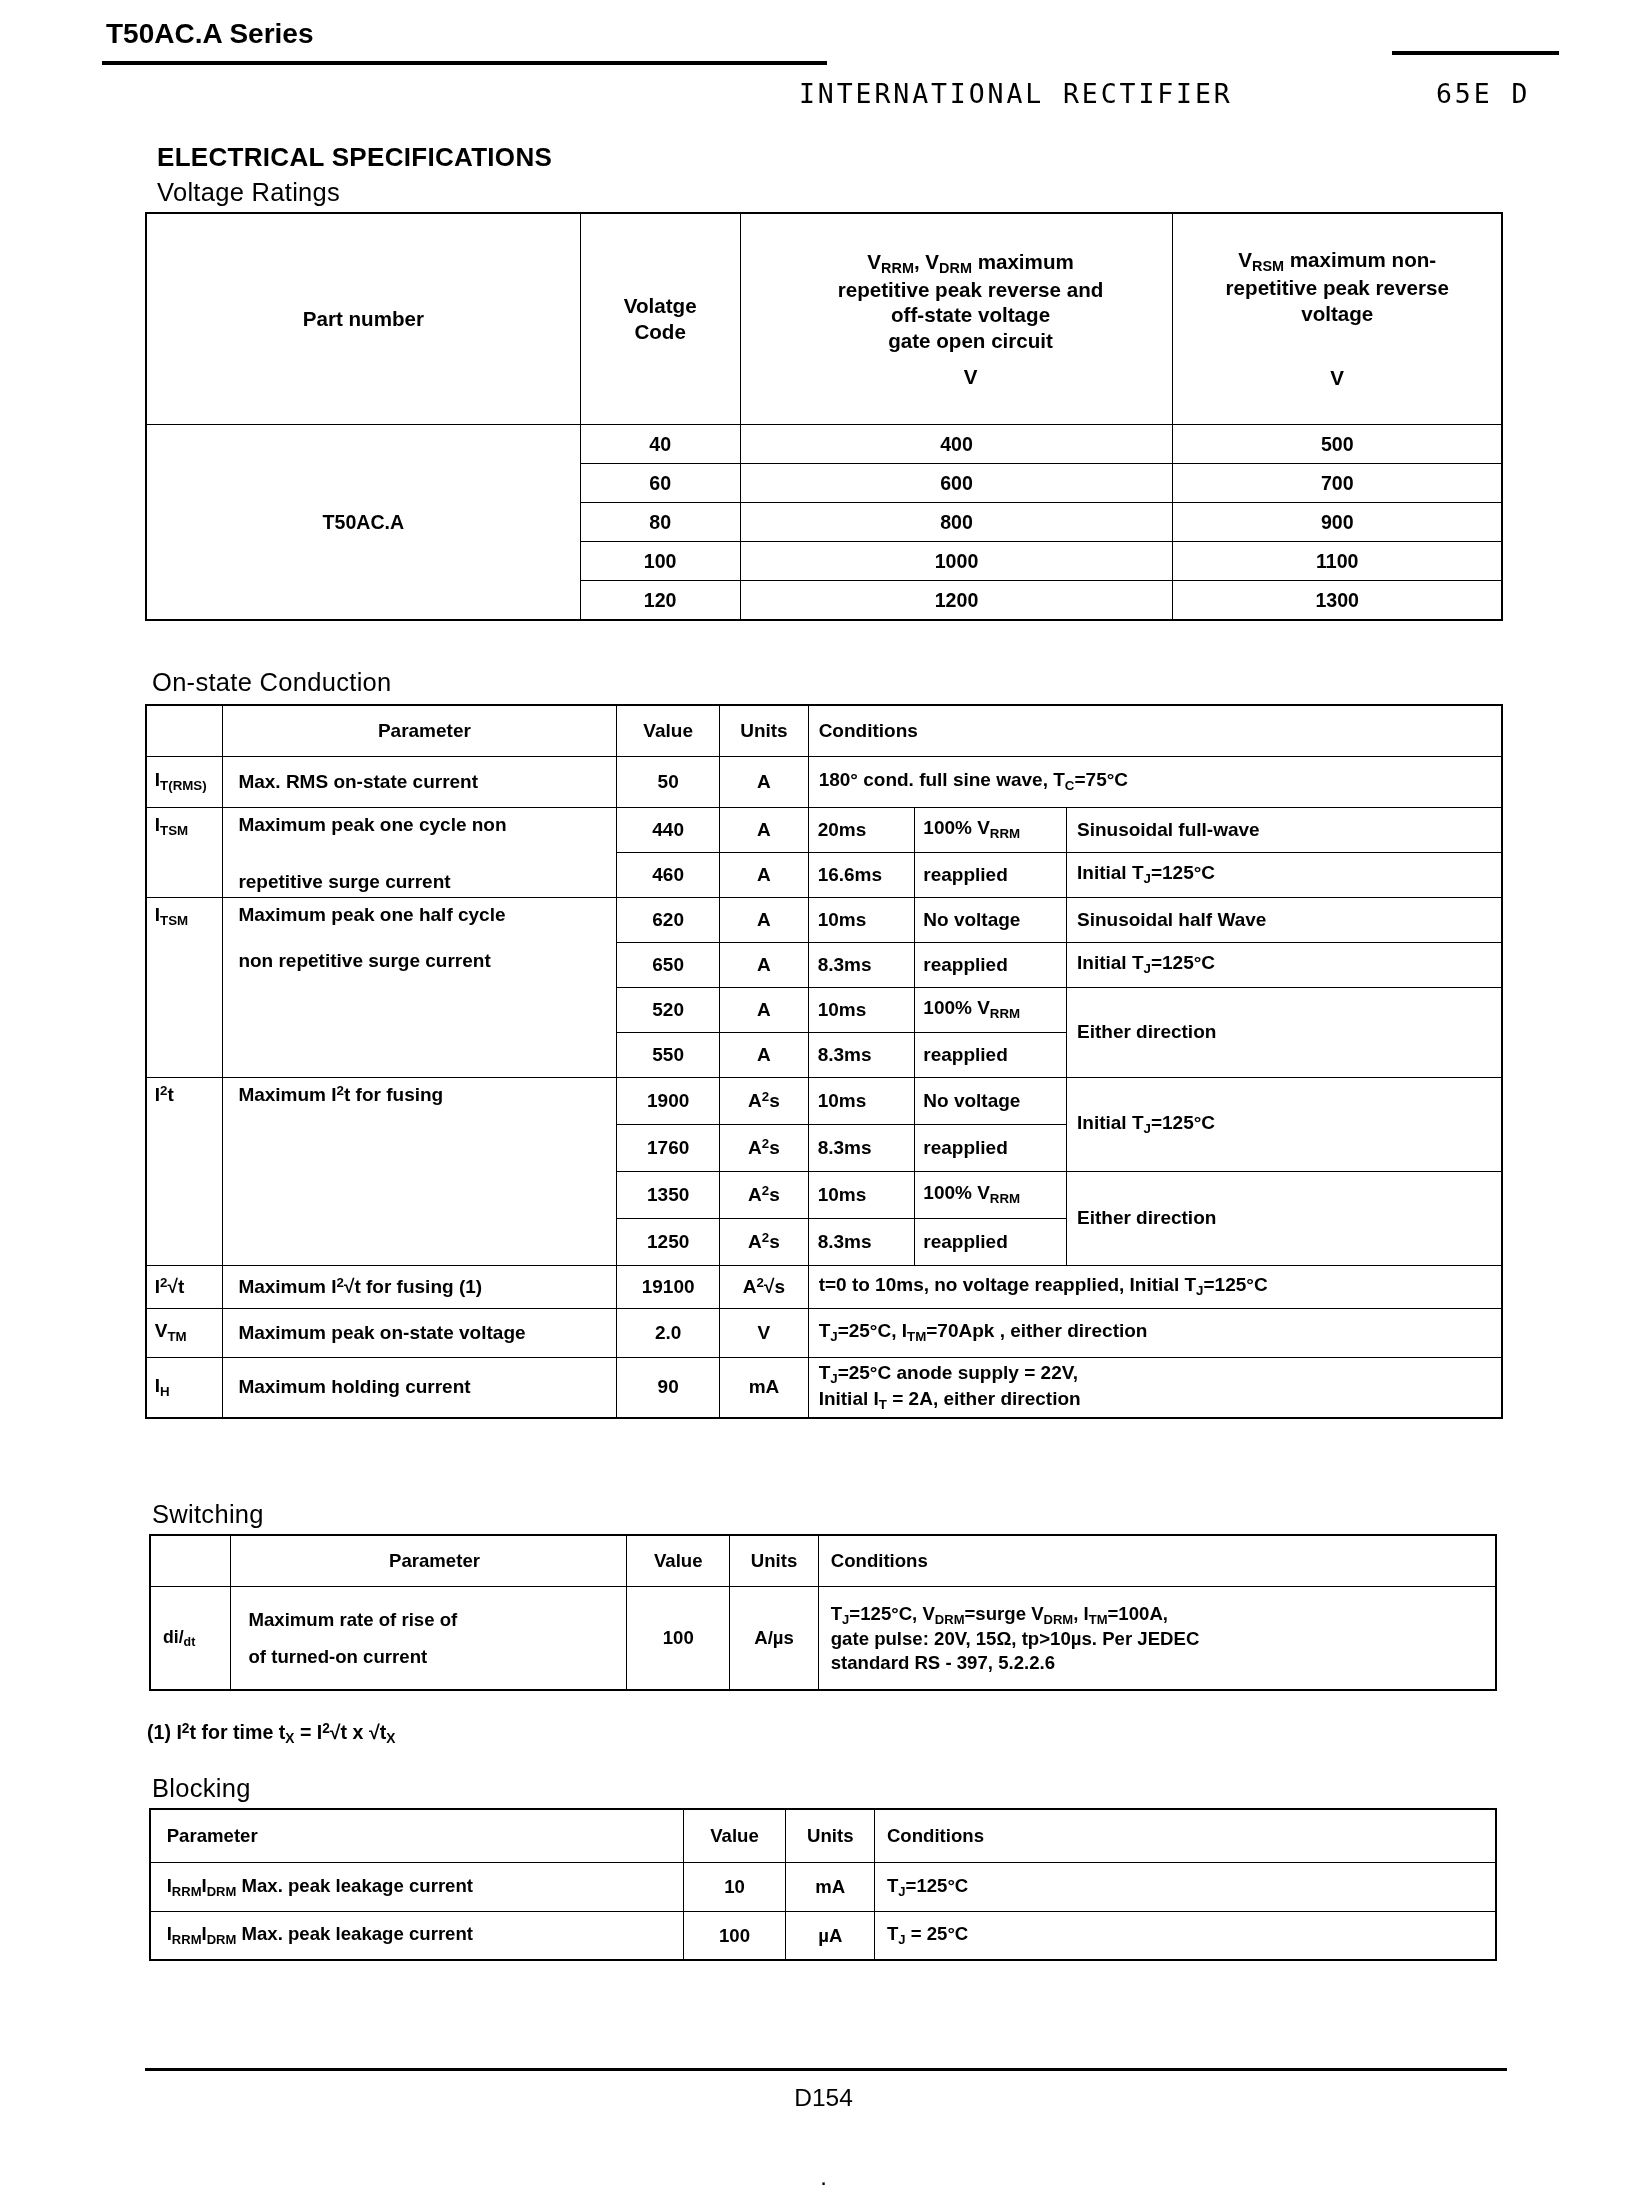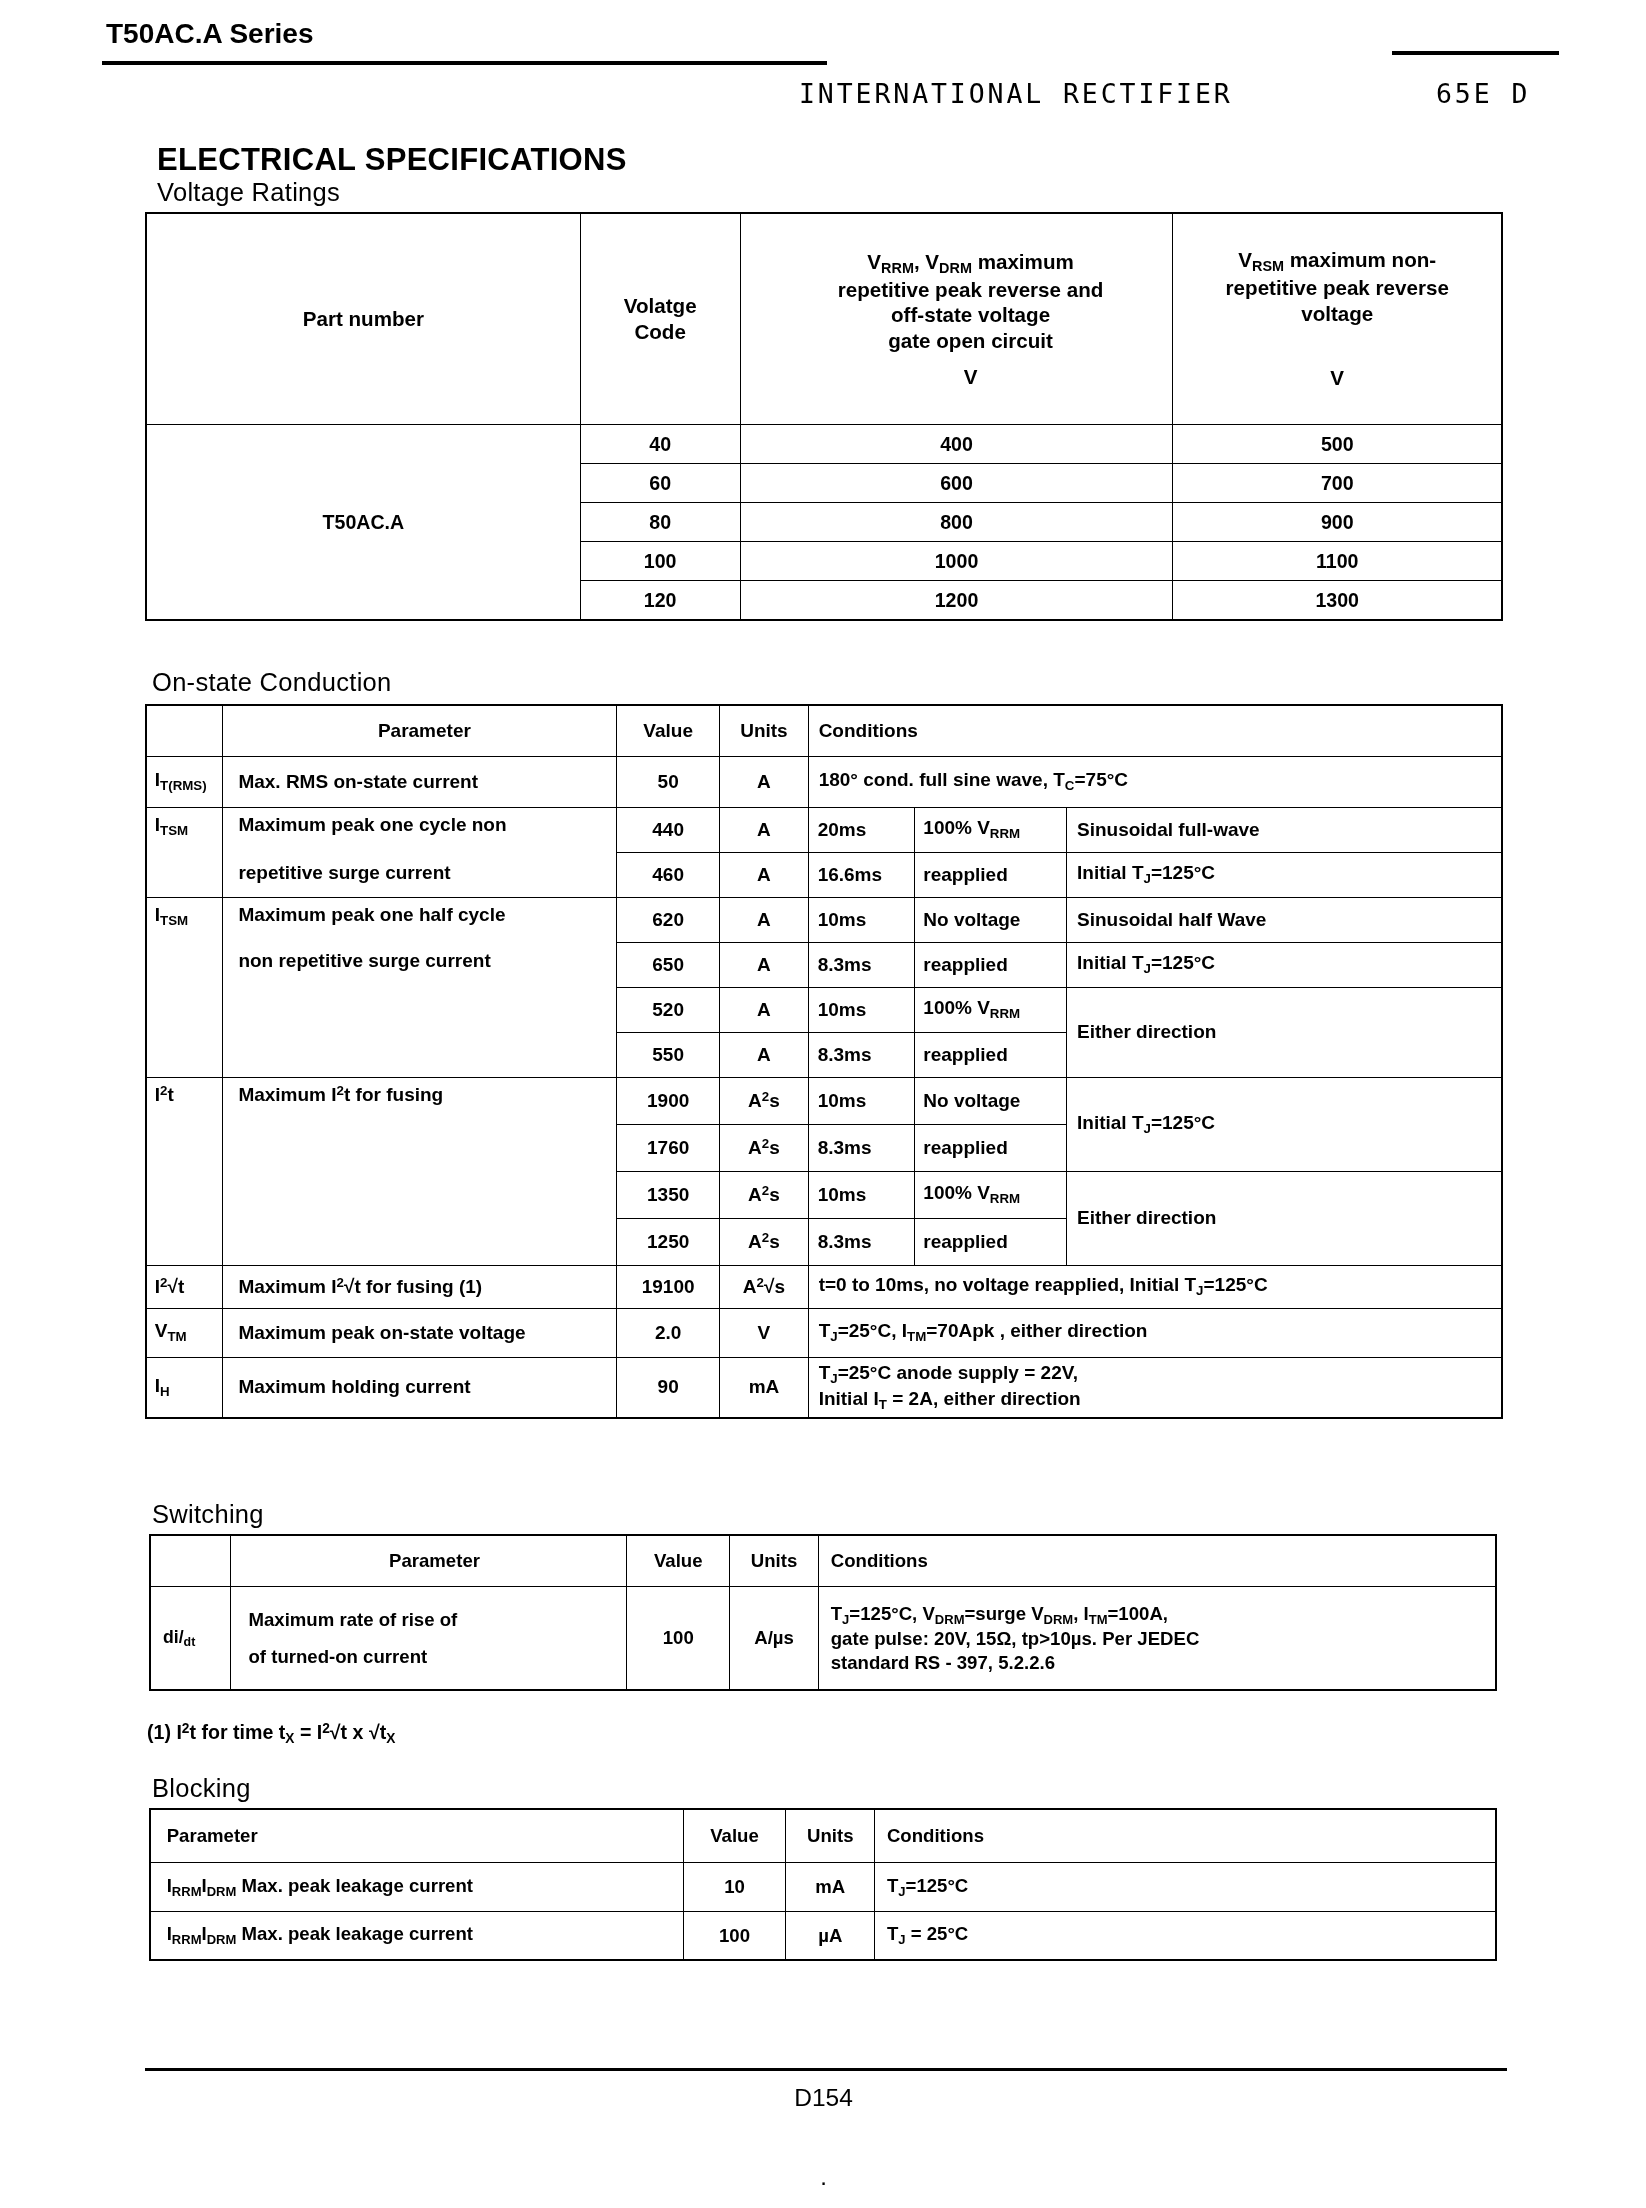--- a/index.html
+++ b/index.html
@@ -35,21 +35,21 @@
     font-family:"DejaVu Sans Mono", monospace;
     font-size:26.5px; letter-spacing:2.9px; white-space:nowrap;margin-left:44px;
   }
   .ir-code {
     position:absolute; left:1436px; top:78px;
     font-family:"DejaVu Sans Mono", monospace;
     font-size:26.5px; letter-spacing:2.9px;
   }
 
   
-  .h-elec { position:absolute; left:157px; top:142px; font-size:31px; font-weight:bold; letter-spacing:0.3px;}
+  .h-elec { position:absolute; left:157px; top:142px; font-size:26px; font-weight:bold; letter-spacing:0.3px;}
   .h-sub  { font-size:25.5px; font-weight:normal; }
   .lbl-voltage-ratings { position:absolute; left:157px; top:178px; }
   .lbl-onstate   { position:absolute; left:152px; top:668px; }
   .lbl-switching { position:absolute; left:152px; top:1500px; }
   .lbl-blocking  { position:absolute; left:152px; top:1774px; }
 
   
   table.dt {
     position:absolute;
     border-collapse:collapse;
@@ -203,21 +203,21 @@
       <td class="par">Max. RMS on-state current</td>
       <td class="val">50</td>
       <td class="uni">A</td>
       <td class="cnd" colspan="3"><span>180° cond. full sine wave, T</span><sub>C</sub><span>=75°C</span></td>
     </tr>
 
     <tr style="height:45px;">
       <td class="sym" rowspan="2" style="vertical-align:top;padding-top:5.9px;"><span>I</span><sub>TSM</sub></td>
       <td class="par" rowspan="2" style="vertical-align:top;padding-top:5.9px;">
         <div>Maximum peak one cycle non</div>
-        <div style="margin-top:24px;">repetitive surge current</div>
+        <div style="margin-top:33px;">repetitive surge current</div>
       </td>
       <td class="val">440</td>
       <td class="uni">A</td>
       <td class="tim">20ms</td>
       <td class="vol"><span>100% V</span><sub>RRM</sub></td>
       <td class="cnd">Sinusoidal full-wave</td>
     </tr>
     <tr style="height:45px;">
       <td class="val">460</td>
       <td class="uni">A</td>

